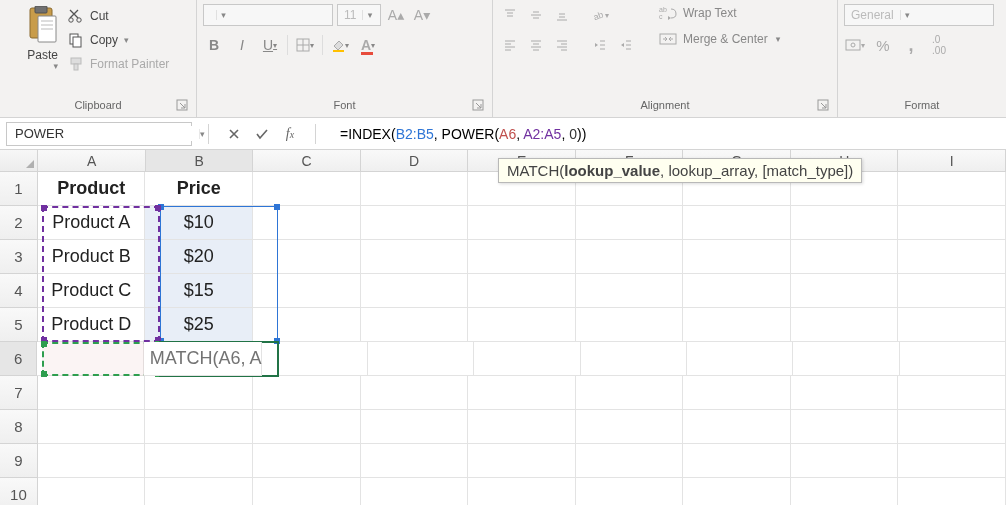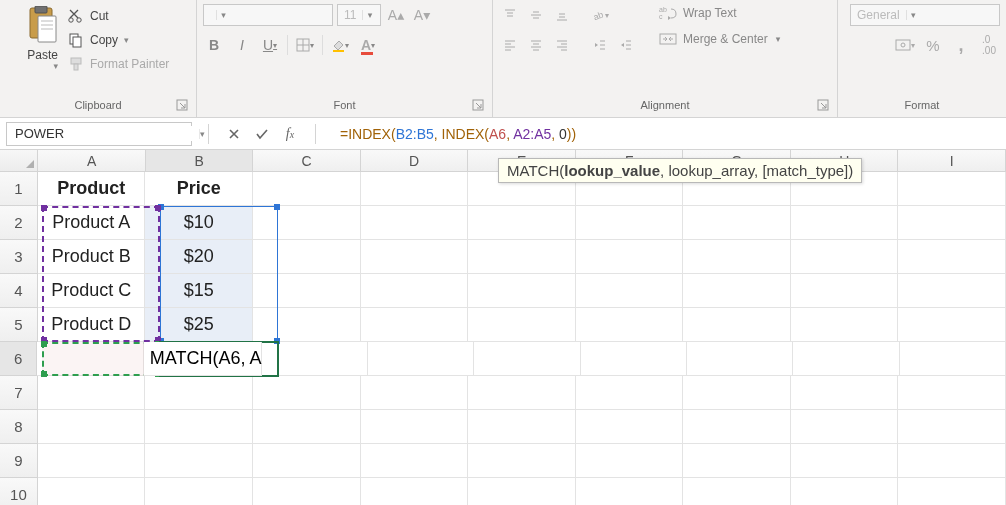--- a/index.html
+++ b/index.html
@@ -53,21 +53,21 @@
   
   .formula-row { display: flex; align-items: center; height: 32px; border-bottom: 1px solid #d4d4d4; background: #fff; padding: 3px 6px; gap: 12px; }
   .namebox { display: flex; align-items: center; border: 1px solid #c8c8c8; height: 24px; width: 186px; }
   .namebox .nm-input { flex: 1; border: none; outline: none; padding: 0 8px; font-size: 13px; color: #333; }
   .namebox .dd { width: 16px; text-align: center; color: #888; font-size: 9px; border-left: 1px solid #e8e8e8; }
   .fb-divider { width: 1px; height: 20px; background: #d4d4d4; margin: 0 4px; }
   .fb-btns { display: flex; gap: 10px; align-items: center; color: #666; }
   .fb-btns .fb-btn { width: 18px; height: 18px; display: flex; align-items: center; justify-content: center; cursor: pointer; }
   .fx-label { font-style: italic; font-family: "Times New Roman", serif; font-size: 14px; }
   .formula-text { flex: 1; font-size: 14px; padding-left: 8px; font-family: "Segoe UI", sans-serif; }
-  .formula-text .fn { color: #a16207; }
+  .formula-text .fn { color: #000000; }
   .formula-text .rng1 { color: #2e75d6; }
   .formula-text .rng2 { color: #c0504d; }
   .formula-text .rng3 { color: #7030a0; }
   .formula-text .num { color: #333; }
 
   
   .grid-area { position: relative; }
   .col-headers { display: flex; height: 22px; border-bottom: 1px solid #d4d4d4; }
   .corner { width: 42px; border-right: 1px solid #d4d4d4; background: linear-gradient(#f7f7f7,#ececec); position: relative; }
   .corner:after { content:""; position:absolute; right:3px; bottom:3px; width:0; height:0; border-right:8px solid #b0b0b0; border-top:8px solid transparent; }
@@ -75,21 +75,21 @@
   .col-h.sel { background: #e6e6e6; }
   .rows { display: flex; flex-direction: column; }
   .row { display: flex; height: 34px; }
   .row-h { width: 42px; border-right: 1px solid #d4d4d4; border-bottom: 1px solid #d4d4d4; background: linear-gradient(#f9f9f9,#efefef); text-align: center; font-size: 15px; color: #555; line-height: 34px; }
   .row-h.sel { background: #e6e6e6; }
   .cell { width: 118px; border-right: 1px solid #e3e3e3; border-bottom: 1px solid #e3e3e3; font-size: 18px; color: #222; display: flex; align-items: center; padding: 0 6px; background: #fff; }
   .cell.center { justify-content: center; }
   .cell.header { font-weight: 700; }
   .cell.shade { background: #e8eef7; }
   .cell.edit { background: #fff; position: relative; overflow: visible; z-index: 2; }
-  .cell.edit .overflow-text { white-space: nowrap; font-size: 18px; color: #000000; }
+  .cell.edit .overflow-text { white-space: nowrap; font-size: 18px; color: #737373; }
 
   
   .range-blue { position: absolute; border: 1px solid #2e75d6; pointer-events: none; }
   .range-red-dashed { position: absolute; border: 2px dashed #2e9e4f; pointer-events: none; background: rgba(230,184,183,0.15); }
   .range-purple-dashed { position: absolute; border: 2px dashed #7030a0; pointer-events: none; }
   .cell-active { position: absolute; border: 2px solid #217346; pointer-events: none; }
   .range-blue .hdl, .range-purple-dashed .hdl, .range-red-dashed .hdl { position:absolute; width:6px; height:6px; background:inherit; }
   .hdl.tl{left:-3px;top:-3px;} .hdl.tr{right:-3px;top:-3px;} .hdl.bl{left:-3px;bottom:-3px;} .hdl.br{right:-3px;bottom:-3px;}
   .range-blue .hdl{background:#2e75d6;} .range-purple-dashed .hdl{background:#7030a0;} .range-red-dashed .hdl{background:#2e9e4f;}
 
@@ -333,21 +333,21 @@
       <span class="launcher">
           <svg width="12" height="12">
             <rect x="1" y="1" width="10" height="10" fill="none" stroke="#999"></rect>
             <path d="M4 4 L9 9 M9 5 L9 9 L5 9" stroke="#999" fill="none"></path>
           </svg>
         </span>
     </div>
   </div>
 
   <div class="ribbon-group number-group" style="border-right:none;">
-    <div class="ribbon-body" style="flex-direction:column;align-items:flex-end;">
+    <div class="ribbon-body" style="flex-direction:column;">
       <div class="number-top">
         <div class="combo disabled" style="width:150px;">
           <span class="txt" style="color:#bbb;">General</span>
           <span class="dd">▾</span>
         </div>
       </div>
       <div class="number-bottom">
         <div class="btn-square">
             <span>
               <svg width="16" height="14">
@@ -390,21 +390,21 @@
             <path d="M2 6 L5 10 L12 2" stroke="#666" stroke-width="1.6" fill="none"></path>
           </svg>
         </span>
       </div>
     <div class="fb-btn">
         <span class="fx-label">f<span style="font-size:10px;">x</span></span>
       </div>
   </div>
   <div class="fb-divider"></div>
   <div class="formula-text">
-    <span class="fn">=INDEX(</span><span class="rng1">B2:B5</span><span class="fn">, </span><span class="fn">INDEX(</span><span class="rng2">A6</span><span class="fn">, </span><span class="rng3">A2:A5</span><span class="fn">, </span><span class="num">0</span><span class="fn">))</span>
+    <span class="fn">=INDEX(</span><span class="rng1">B2:B5</span><span class="fn">, </span><span class="fn">POWER(</span><span class="rng2">A6</span><span class="fn">, </span><span class="rng3">A2:A5</span><span class="fn">, </span><span class="num">0</span><span class="fn">))</span>
   </div>
 </div>
 
 <div class="grid-area">
   <div class="col-headers">
     <div class="corner"></div>
     <div class="col-h">A</div>
     <div class="col-h sel">B</div>
     <div class="col-h">C</div>
     <div class="col-h">D</div>

